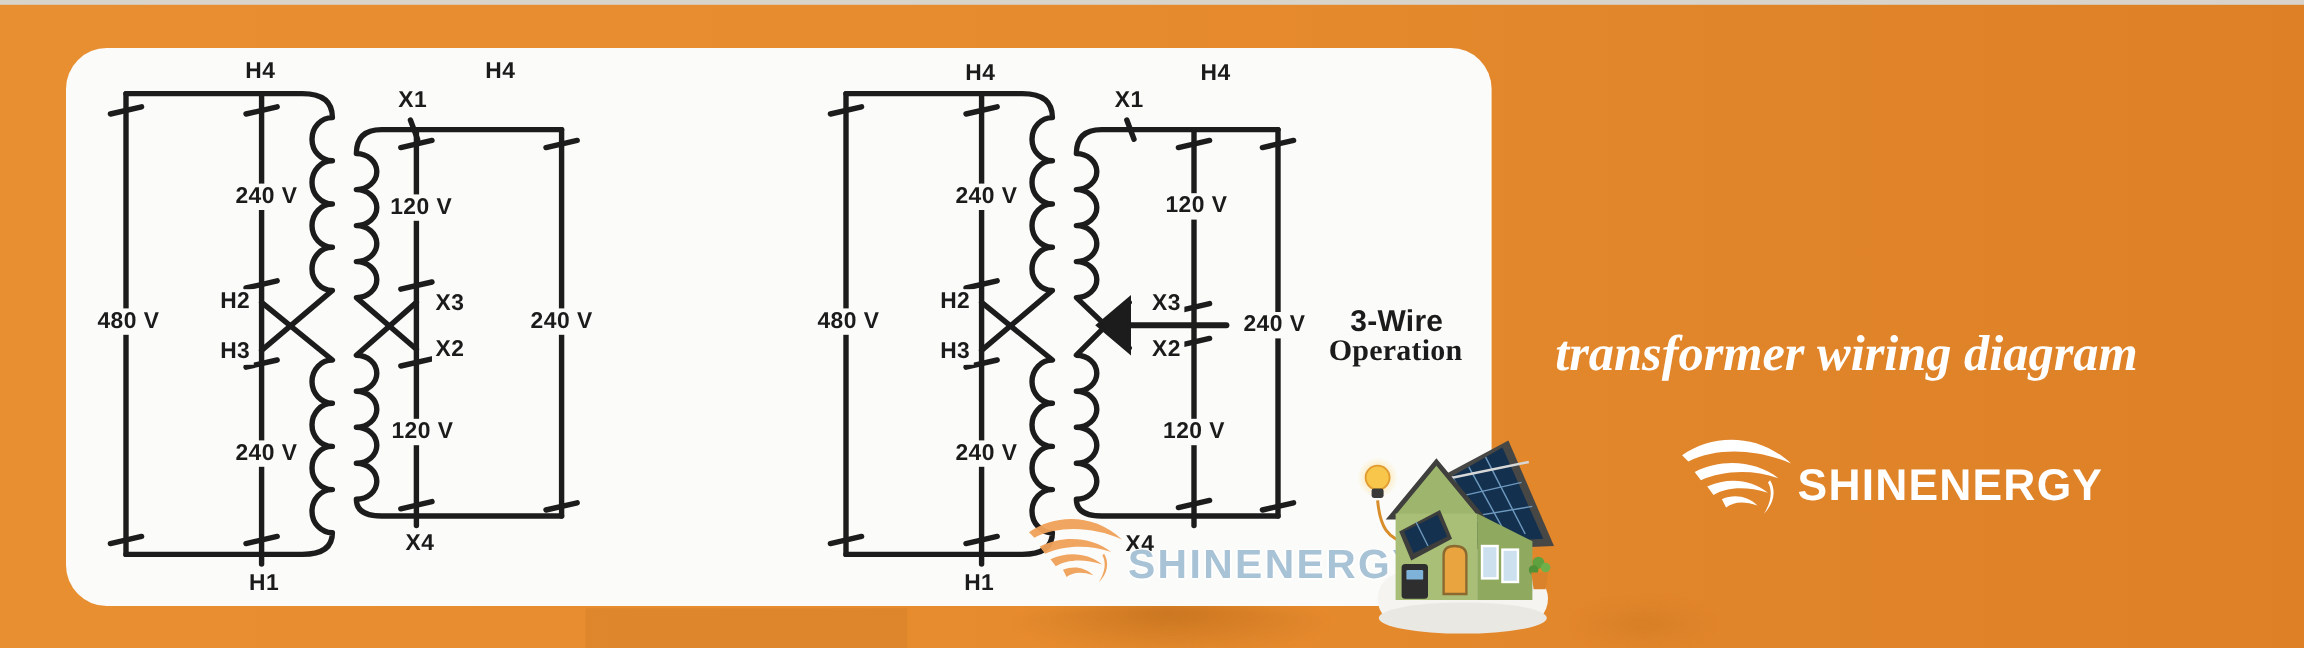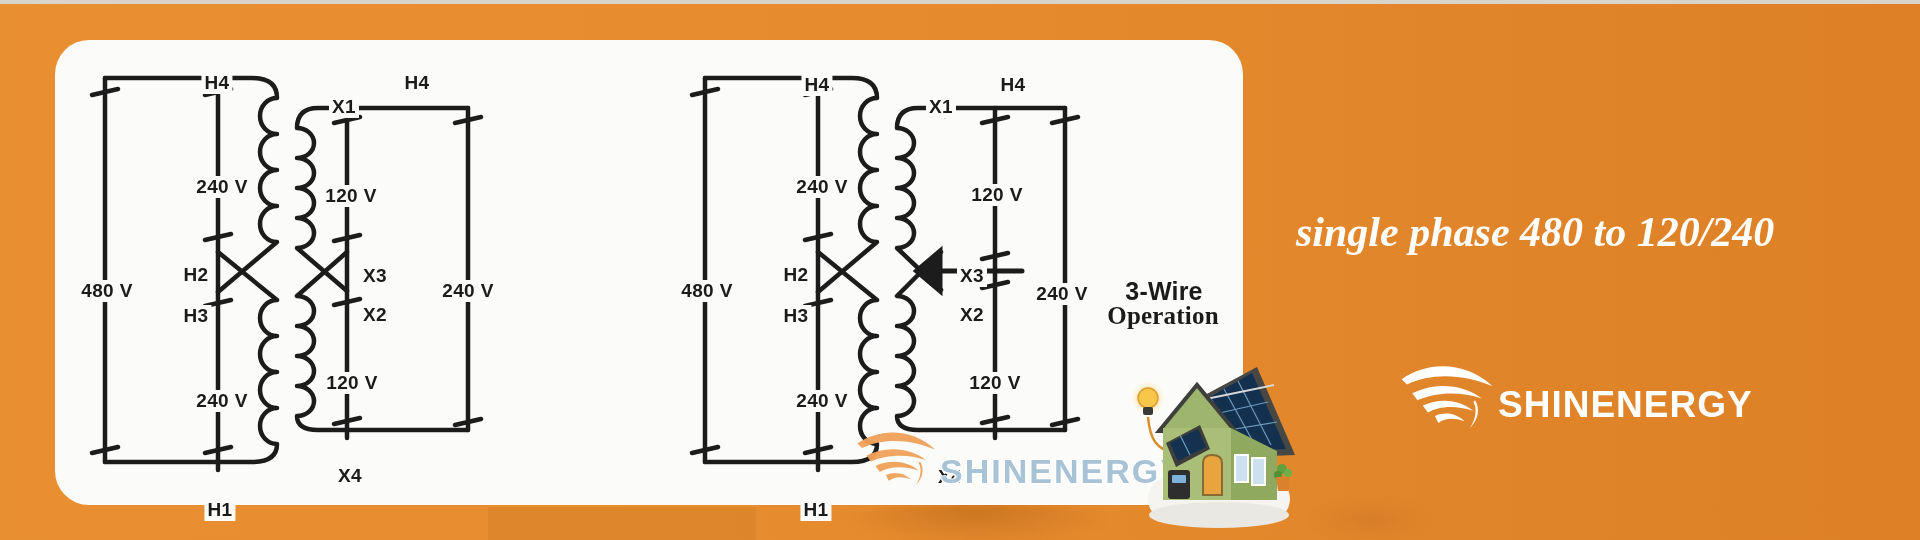--- a/index.html
+++ b/index.html
@@ -9,21 +9,21 @@
   .top-strip{position:absolute;left:0;top:0;width:1920px;height:4px;background:#D8D3CB;}
   .bg-band{position:absolute;left:488px;top:507px;width:268px;height:33px;background:rgba(140,75,8,.10);}
   .bg-blob{position:absolute;left:835px;top:502px;width:280px;height:45px;border-radius:50%;
            background:radial-gradient(ellipse at 50% 20%, rgba(150,80,10,.35), rgba(150,80,10,0) 70%);
            filter:blur(4px);}
   .bg-blob2{position:absolute;left:1310px;top:500px;width:120px;height:40px;border-radius:50%;
            background:radial-gradient(ellipse, rgba(160,90,15,.18), rgba(160,90,15,0) 70%);filter:blur(5px);}
   .card{position:absolute;left:55px;top:40px;width:1188px;height:465px;background:#FBFBF9;border-radius:34px;}
   svg.lines{position:absolute;left:0;top:0;width:1920px;height:540px;pointer-events:none;}
   .dlabel{position:absolute;transform:translate(-50%,-50%);font-size:19px;font-weight:600;
-          color:#1b1b1b;background:#FBFBF9;padding:0 3px;white-space:nowrap;letter-spacing:.4px;margin-top:23px;}
+          color:#1b1b1b;background:#FBFBF9;padding:0 3px;white-space:nowrap;letter-spacing:.4px;}
   .dlabel.big{font-size:25px;letter-spacing:.2px;text-align:center;}
   .title-line{position:absolute;left:1296px;width:464px;text-align:center;color:#fff;
           font-family:"Liberation Serif",serif;font-style:italic;font-weight:700;font-size:42px;
           white-space:nowrap;}
   .t1{top:208px;} .t2{top:271px;}
   .brand{position:absolute;left:1400px;top:358px;width:360px;height:80px;}
   .brand-wing{position:absolute;left:0;top:0;}
   .brand-name{position:absolute;left:98px;top:26px;color:#fff;font-size:37px;font-weight:700;
           letter-spacing:1px;white-space:nowrap;}
   .watermark{position:absolute;left:856px;top:420px;width:420px;height:80px;}
@@ -190,21 +190,21 @@
       <rect x="130" y="103" width="13" height="27" fill="#CDE0EE" stroke="#FFFFFF" stroke-width="2"></rect>
       <rect x="46" y="115" width="22" height="29" rx="3" fill="#2E2E2E"></rect>
       <rect x="50" y="120" width="14" height="8" rx="1" fill="#7FB2D9"></rect>
       <circle cx="160" cy="114" r="5" fill="#5FA13E"></circle>
       <circle cx="166" cy="118" r="4" fill="#6FB04A"></circle>
       <circle cx="156" cy="120" r="4" fill="#4F9136"></circle>
       <polygon points="154,122 168,122 166,136 156,136" fill="#D9822B"></polygon>
     </svg>
   </div>
 
-  <div class="title-line t1">single phase 480 to 120/240</div>
+  <div class="title-line t2">transformer wiring diagram</div>
 
   <div class="brand">
     <svg class="brand-wing" width="96" height="74" viewBox="0 0 110 84">
       <g fill="#FFFFFF">
         <path d="M2,24 C30,4 74,2 106,32 C74,18 36,16 8,30 Z"></path>
         <path d="M14,40 C40,27 72,29 94,46 C68,37 40,39 20,48 Z"></path>
         <path d="M26,54 C46,45 68,47 84,60 C62,53 44,55 32,62 Z"></path>
         <path d="M40,66 C52,61 64,63 74,72 C60,67 50,69 44,74 Z"></path>
         <path d="M86,48 C92,58 90,70 80,80 C88,68 88,56 84,50 Z"></path>
       </g>

